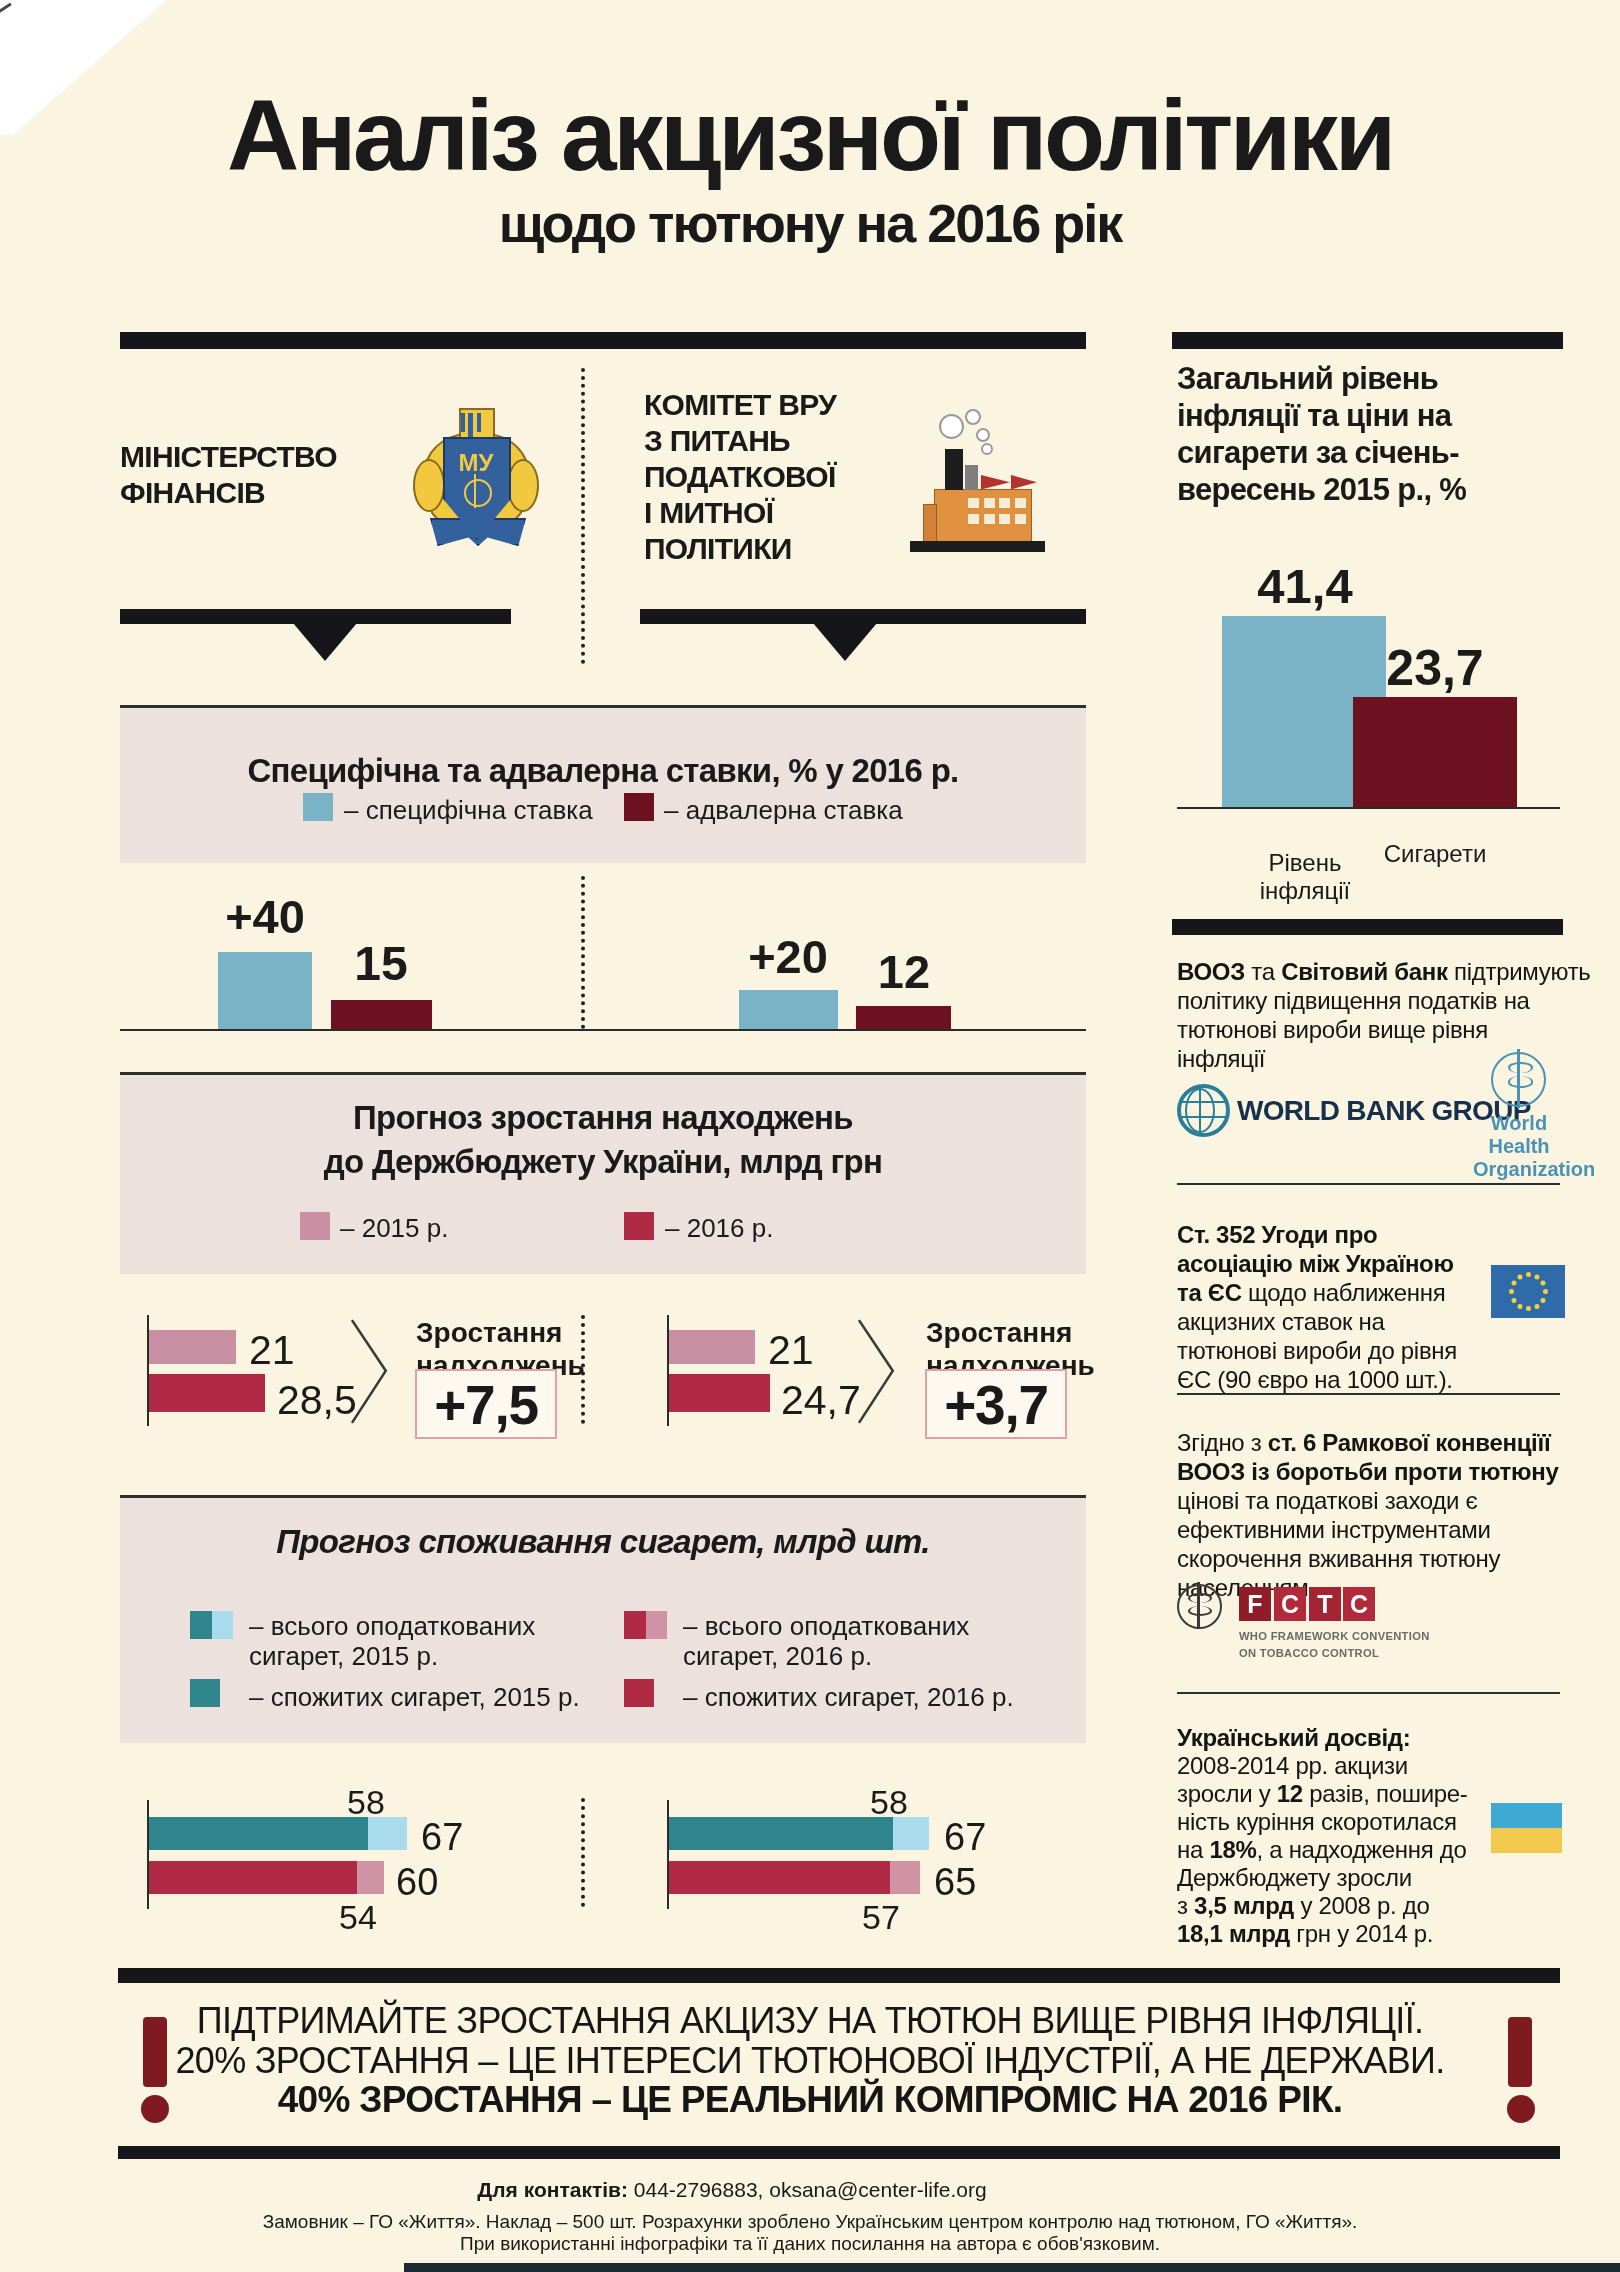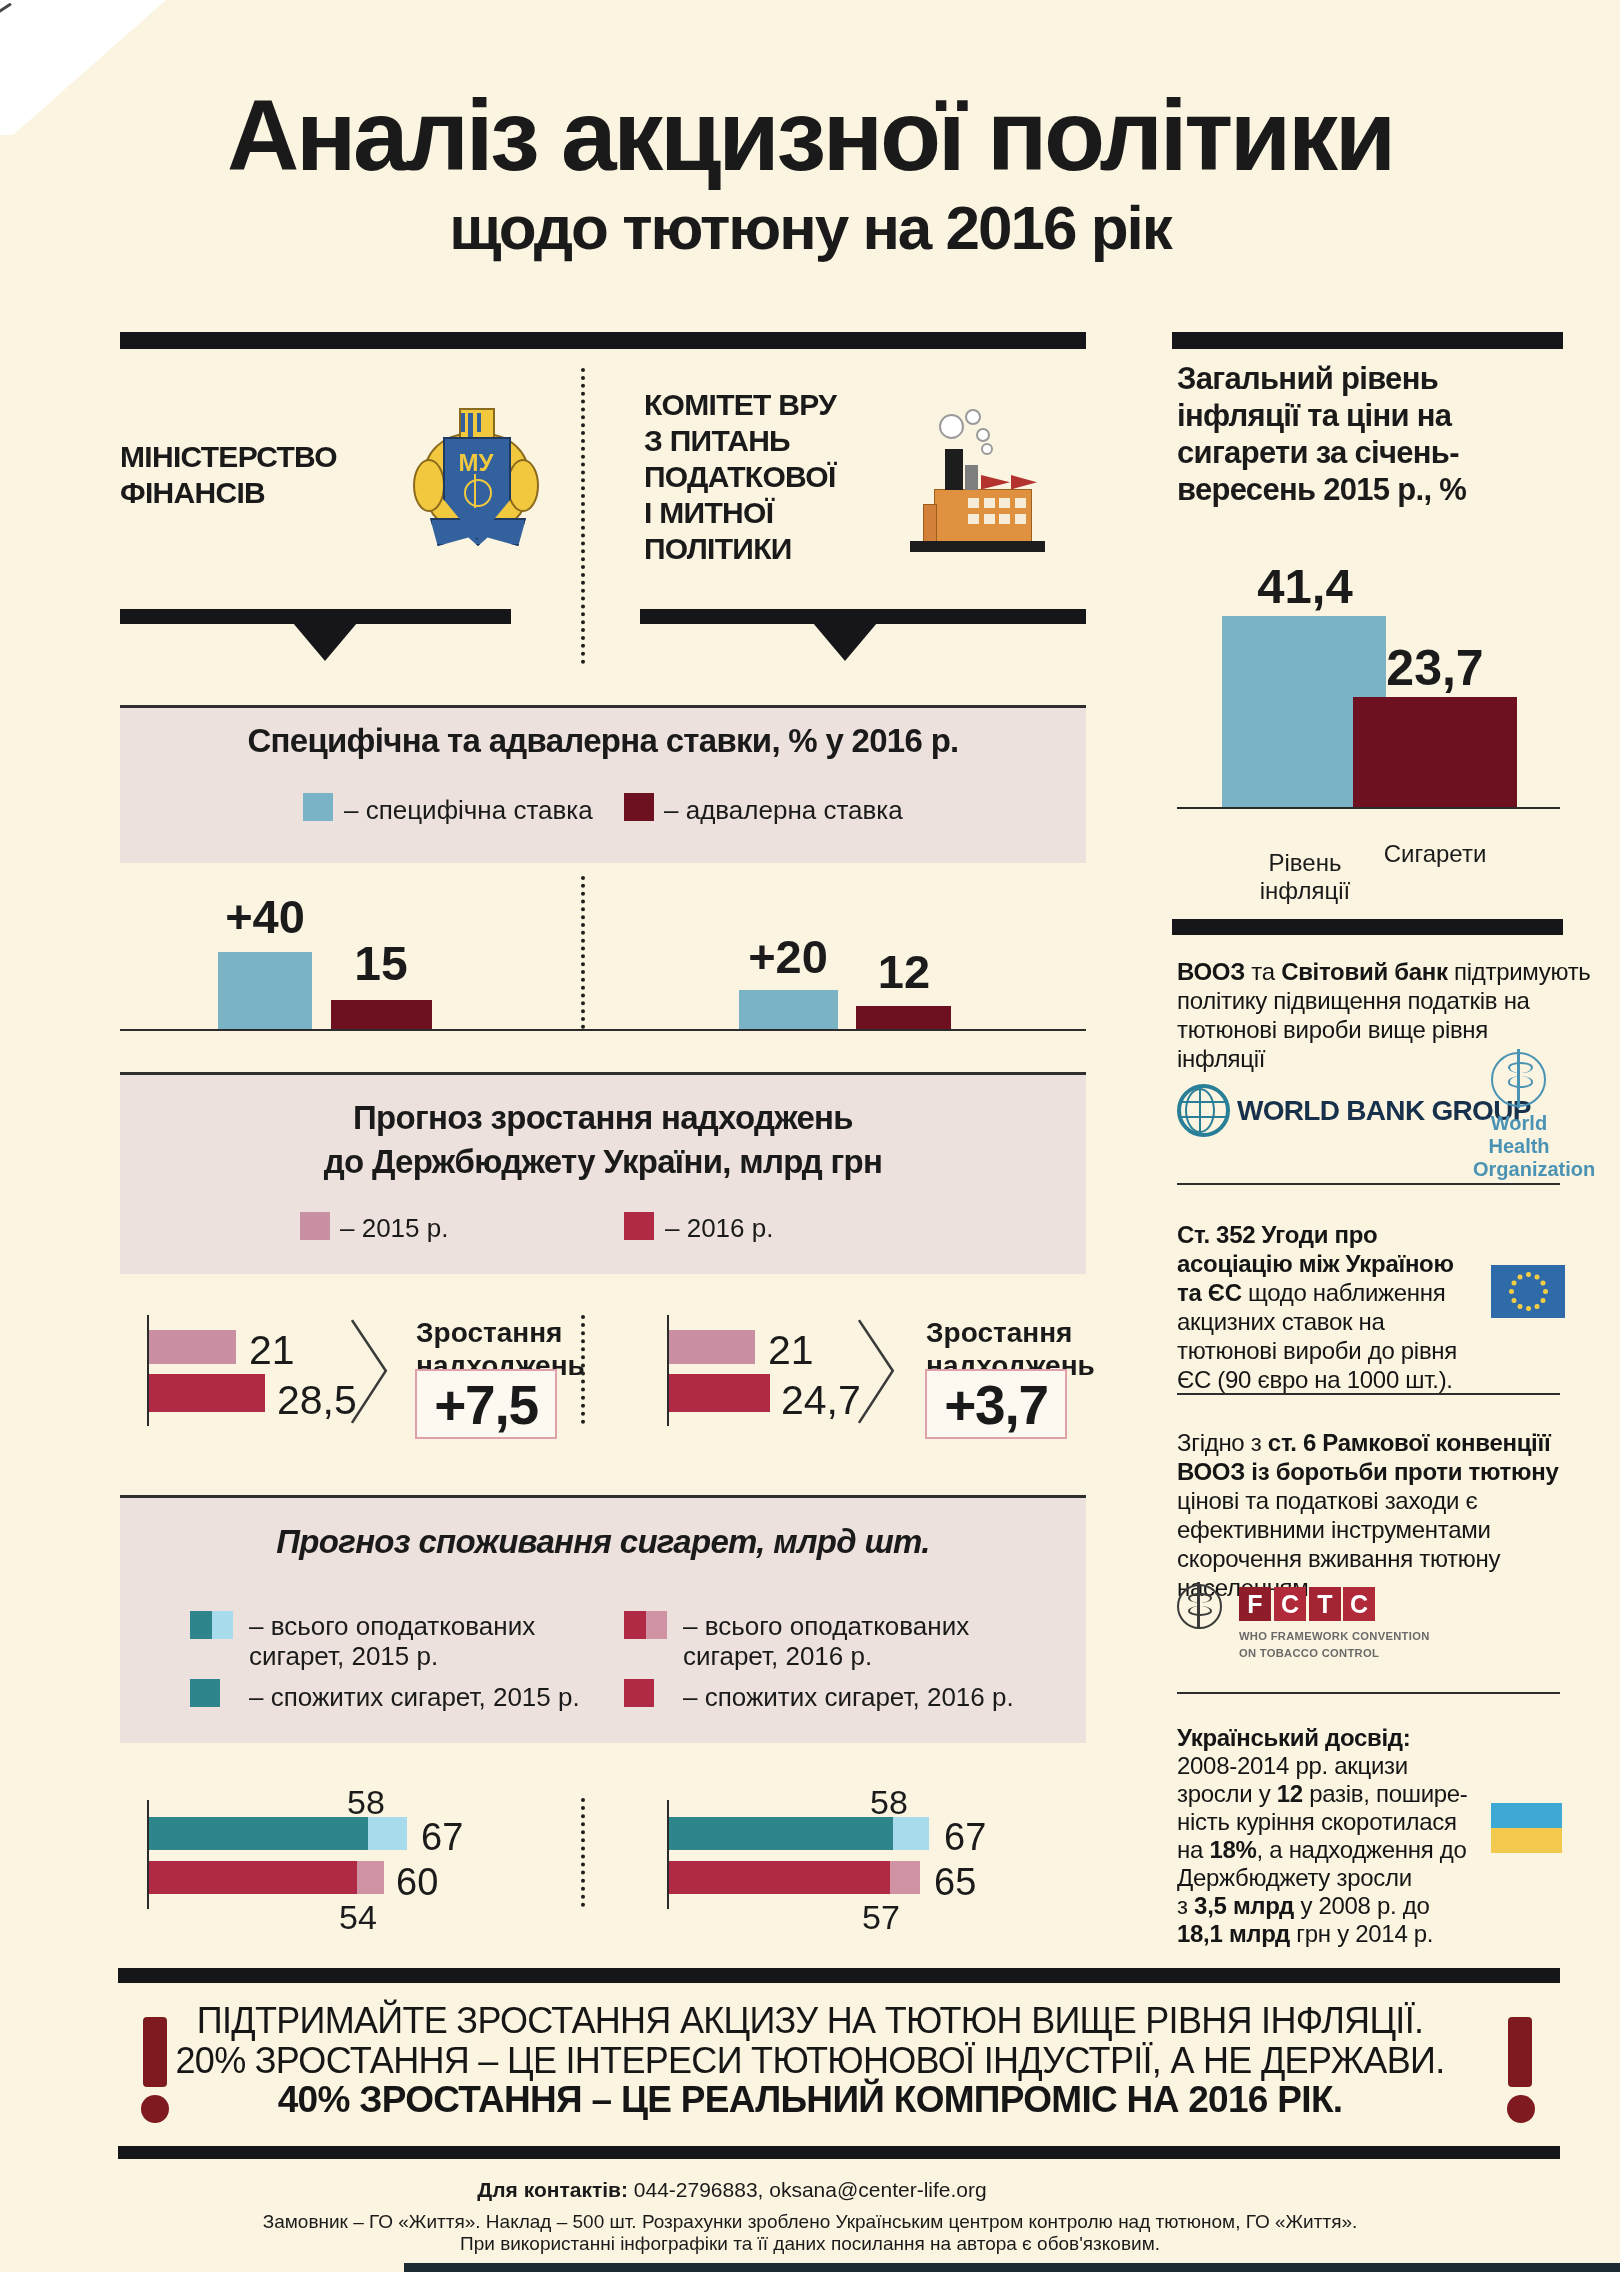--- a/index.html
+++ b/index.html
@@ -31,21 +31,21 @@
 </style>
 </head>
 <body>
 
 <div id="page">
 
   <div class="abs" style="left:0;top:0;width:171px;height:141px;background:#ffffff;clip-path:polygon(0 0,166px 0,13px 135px,0 135px);"></div>
   <div class="abs" style="left:12px;top:5.3px;width:197px;height:3.3px;background:#46484c;transform:rotate(147deg);transform-origin:0 0;border-radius:2px;"></div>
 
   <div class="abs b" style="left:0;top:78px;width:1620px;text-align:center;font-size:100px;letter-spacing:-3.3px;">Аналіз акцизної політики</div>
-  <div class="abs b" style="left:0;top:192px;width:1620px;text-align:center;font-size:62px;letter-spacing:-2px;">щодо тютюну на 2016 рік</div>
+  <div class="abs b" style="left:0;top:192px;width:1620px;text-align:center;font-size:54px;letter-spacing:-2px;">щодо тютюну на 2016 рік</div>
 
   <div class="blackbar" style="left:120px;top:332px;width:966px;height:17px;"></div>
   <div class="blackbar" style="left:1172px;top:332px;width:391px;height:17px;"></div>
 
   <div class="abs b pre" style="left:120px;top:439px;font-size:30px;line-height:36px;letter-spacing:-0.7px;">МІНІСТЕРСТВО
 ФІНАНСІВ</div>
 
   <div class="abs" style="left:414px;top:408px;width:125px;height:145px;">
     <div class="abs" style="left:9.2px;top:25px;width:103px;height:97px;background:#f2c93e;border:2px solid #8a6a1d;border-radius:42% 42% 46% 46%;"></div>
     <div class="abs" style="left:-1.3px;top:51px;width:28px;height:49px;background:#f2c93e;border:2px solid #8a6a1d;border-radius:50%;"></div>
@@ -90,21 +90,21 @@
       <div class="winrow" style="left:105px;top:101px;"></div>
     <div class="abs" style="left:0;top:128px;width:135px;height:11.2px;background:#1d1d1d;"></div>
   </div>
 
   <div class="blackbar" style="left:120px;top:609px;width:391px;height:14.5px;"></div>
   <div class="tri" style="left:293px;top:623px;"></div>
   <div class="blackbar" style="left:640px;top:609px;width:446px;height:14.5px;"></div>
   <div class="tri" style="left:813px;top:623px;"></div>
 
   <div class="chartbox" style="left:120px;top:705px;width:966px;height:155px;">
-    <div class="cbt" style="top:14px;text-align:center;">Специфічна та адвалерна ставки, % у 2016 р.</div>
+    <div class="cbt" style="top:44px;text-align:center;">Специфічна та адвалерна ставки, % у 2016 р.</div>
     <div class="sq" style="left:183px;top:85px;background:#7ab3c5;"></div>
     <div class="legtxt" style="left:224px;top:87px;">– специфічна ставка</div>
     <div class="sq" style="left:504px;top:85px;background:#6d1120;"></div>
     <div class="legtxt" style="left:544px;top:87px;">– адвалерна ставка</div>
   </div>
 
   <div class="num b" style="left:265px;top:889px;transform:translateX(-50%);font-size:47px;">+40</div>
   <div class="bar" style="left:218px;top:952px;width:94px;height:77px;background:#7ab3c5;"></div>
   <div class="num b" style="left:381px;top:936px;transform:translateX(-50%);font-size:48px;">15</div>
   <div class="bar" style="left:331px;top:1000px;width:101px;height:29px;background:#6d1120;"></div>

